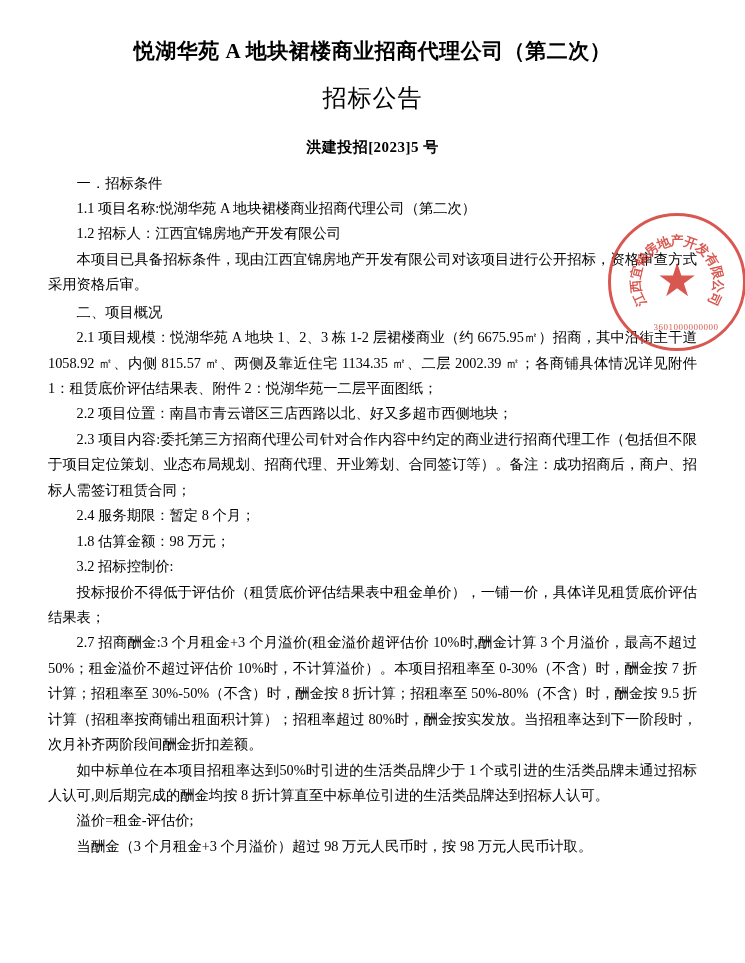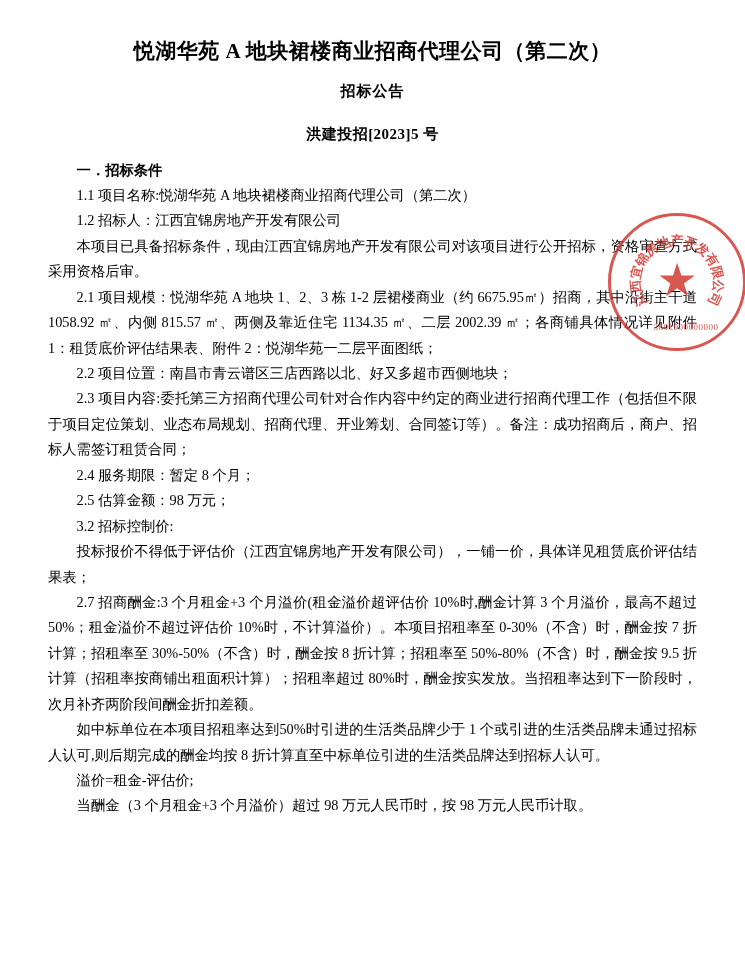--- a/index.html
+++ b/index.html
@@ -25,40 +25,40 @@
   .title-main {
     text-align: center;
     font-size: 21px;
     font-weight: bold;
     letter-spacing: 0.5px;
     line-height: 1.5;
     margin-top: 6px;
   }
   .title-sub {
     text-align: center;
-    font-size: 15px;
-    font-weight: bold;
+    font-size: 24px;
+    font-weight: normal;
     margin-top: 14px;
     letter-spacing: 1px;
   }
   .doc-number {
     text-align: center;
     font-size: 15px;
     font-weight: bold;
     margin-top: 24px;
     letter-spacing: 0.5px;
   }
   .body-wrap {
     margin-top: 14px;
     font-size: 14.3px;
     line-height: 1.78;
     text-align: justify;
   }
   .sec-head {
-    font-weight: bold;
+    font-weight: normal;
     text-indent: 2em;
     margin-top: 4px;
   }
   .para {
     text-indent: 2em;
     margin: 0;
   }
   .gap-small { margin-top: 2px; }
 
   
@@ -122,27 +122,28 @@
   <div class="title-sub">招标公告</div>
   <div class="doc-number">洪建投招[2023]5 号</div>
 
   <div class="body-wrap">
 
     <div class="sec-head">一．招标条件</div>
     <p class="para">1.1 项目名称:悦湖华苑 A 地块裙楼商业招商代理公司（第二次）</p>
     <p class="para">1.2 招标人：江西宜锦房地产开发有限公司</p>
     <p class="para">本项目已具备招标条件，现由江西宜锦房地产开发有限公司对该项目进行公开招标，资格审查方式采用资格后审。</p>
 
+    <div class="sec-head gap-small">二、项目概况</div>
     <p class="para">2.1 项目规模：悦湖华苑 A 地块 1、2、3 栋 1-2 层裙楼商业（约 6675.95㎡）招商，其中沿街主干道 1058.92 ㎡、内侧 815.57 ㎡、两侧及靠近住宅 1134.35 ㎡、二层 2002.39 ㎡；各商铺具体情况详见附件 1：租赁底价评估结果表、附件 2：悦湖华苑一二层平面图纸；</p>
     <p class="para">2.2 项目位置：南昌市青云谱区三店西路以北、好又多超市西侧地块；</p>
     <p class="para">2.3 项目内容:委托第三方招商代理公司针对合作内容中约定的商业进行招商代理工作（包括但不限于项目定位策划、业态布局规划、招商代理、开业筹划、合同签订等）。备注：成功招商后，商户、招标人需签订租赁合同；</p>
     <p class="para">2.4 服务期限：暂定 8 个月；</p>
-    <p class="para">2.5 估算金额：98 万元；</p>
+    <p class="para">1.8 估算金额：98 万元；</p>
     <p class="para">3.2 招标控制价:</p>
-    <p class="para">投标报价不得低于评估价（江西宜锦房地产开发有限公司），一铺一价，具体详见租赁底价评估结果表；</p>
+    <p class="para">投标报价不得低于评估价（租赁底价评估结果表中租金单价），一铺一价，具体详见租赁底价评估结果表；</p>
     <p class="para">2.7 招商酬金:3 个月租金+3 个月溢价(租金溢价超评估价 10%时,酬金计算 3 个月溢价，最高不超过 50%；租金溢价不超过评估价 10%时，不计算溢价）。本项目招租率至 0-30%（不含）时，酬金按 7 折计算；招租率至 30%-50%（不含）时，酬金按 8 折计算；招租率至 50%-80%（不含）时，酬金按 9.5 折计算（招租率按商铺出租面积计算）；招租率超过 80%时，酬金按实发放。当招租率达到下一阶段时，次月补齐两阶段间酬金折扣差额。</p>
     <p class="para">如中标单位在本项目招租率达到50%时引进的生活类品牌少于 1 个或引进的生活类品牌未通过招标人认可,则后期完成的酬金均按 8 折计算直至中标单位引进的生活类品牌达到招标人认可。</p>
     <p class="para">溢价=租金-评估价;</p>
     <p class="para">当酬金（3 个月租金+3 个月溢价）超过 98 万元人民币时，按 98 万元人民币计取。</p>
   </div>
 
   <div class="seal">
     <div class="seal-inner">
       <div class="seal-star">★</div>
       <div class="seal-text" id="seal-arc">

